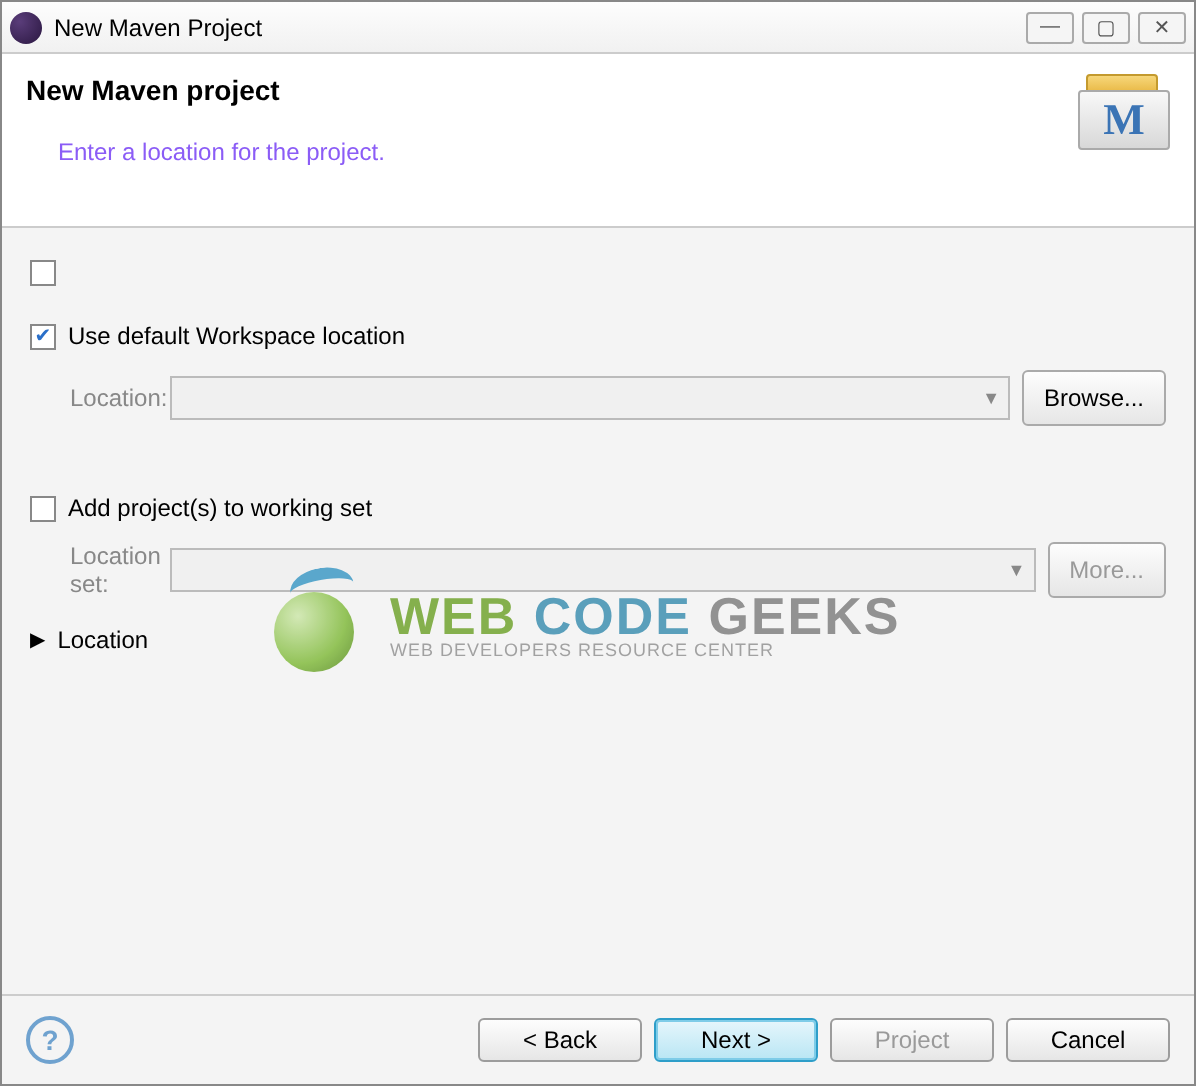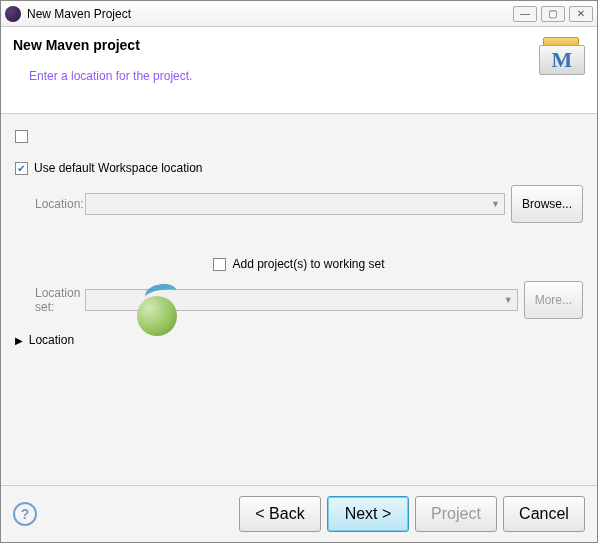--- a/index.html
+++ b/index.html
@@ -82,21 +82,21 @@
   }
   .cb.checked::after { content:"✔"; }
   .label-col { width: 70px; color:#888; padding-left: 20px; }
   .combo {
     flex:1; height:22px; border:1px solid #bbb; background:#f0f0f0;
     display:flex; align-items:center; justify-content:flex-end;
     padding: 0 4px; color:#888;
   }
   .combo .arrow { font-size:9px; color:#888; }
   .btn-small {
-    height:38px; padding: 0 10px; margin-left:6px;
+    height:28px; padding: 0 10px; margin-left:6px;
     border:1px solid #aaa; background:linear-gradient(#fdfdfd,#e6e6e6);
     border-radius:3px; font-size:12px;
     display:flex; align-items:center;
   }
   .btn-small.disabled { color:#999; }
   .advanced-row {
     display:flex; align-items:center; margin-top: 14px; cursor:default;
   }
   .advanced-row .tri { font-size:10px; margin-right:6px; }
   .watermark {
@@ -132,23 +132,23 @@
     display:flex; align-items:center;
     background:#f4f4f4;
   }
   .help {
     width:24px; height:24px; border:2px solid #6fa2cf; border-radius:50%;
     display:flex; align-items:center; justify-content:center;
     color:#6fa2cf; font-weight:bold; font-size:14px;
   }
   .footer-spacer { flex:1; }
   .nav-btn {
-    height:36px; min-width:82px; margin-left:6px;
+    height:22px; min-width:82px; margin-left:6px;
     border:1px solid #9c9c9c; background:linear-gradient(#fdfdfd,#e6e6e6);
-    border-radius:3px; font-size:16px;
+    border-radius:3px; font-size:12px;
     display:flex; align-items:center; justify-content:center;
   }
   .nav-btn.primary {
     border:1px solid #2e9ec9;
     background:linear-gradient(#e6f6fc,#b9e6f4);
     box-shadow: 0 0 0 1px #7ecce8 inset;
   }
   .nav-btn.disabled { color:#9a9a9a; }
 </style>
 </head>
@@ -188,21 +188,21 @@
 
   <div class="row" style="margin-bottom:34px;">
     <div class="label-col">Location:</div>
     <div class="combo">
       <span></span>
       <span class="arrow">▼</span>
     </div>
     <div class="btn-small">Browse...</div>
   </div>
 
-  <div class="row" style="margin-bottom:10px;justify-content:center;">
+  <div class="row" style="margin-bottom:10px;">
     <div class="cb"></div>
     <span>Add project(s) to working set</span>
   </div>
 
   <div class="row" style="margin-bottom:8px;">
     <div class="label-col">Location set:</div>
     <div class="combo">
       <span></span>
       <span class="arrow">▼</span>
     </div>
@@ -211,20 +211,26 @@
 
   <div class="advanced-row">
     <span class="tri">▶</span>
     <span>Location</span>
   </div>
 
   <div class="watermark">
     <div class="wm-logo">
       <div class="swoosh"></div>
       <div class="globe"></div>
+    </div>
+    <div class="wm-text">
+      <div class="main">
+        <span class="w1">WEB </span><span class="w2">CODE </span><span class="w3">GEEKS</span>
+      </div>
+      <div class="sub">WEB DEVELOPERS RESOURCE CENTER</div>
     </div>
   </div>
 
 </div>
 
 <div class="footer">
   <div class="help">?</div>
   <div class="footer-spacer"></div>
   <div class="nav-btn">&lt; Back</div>
   <div class="nav-btn primary">Next &gt;</div>

